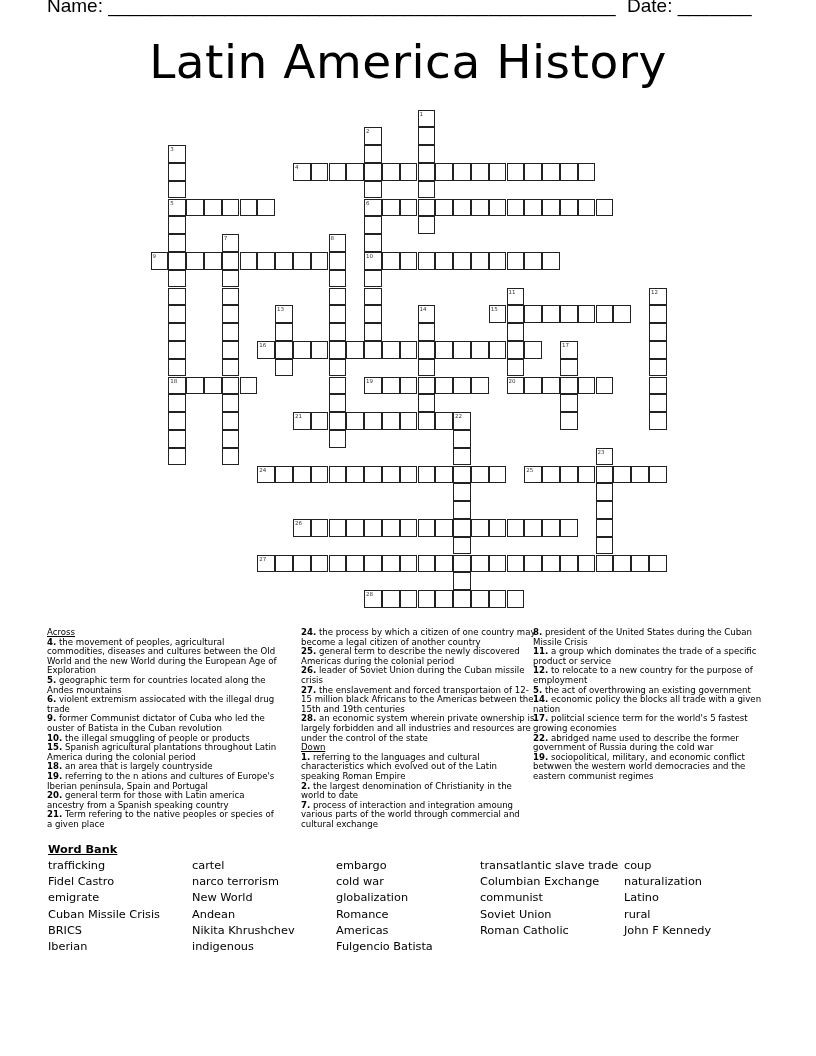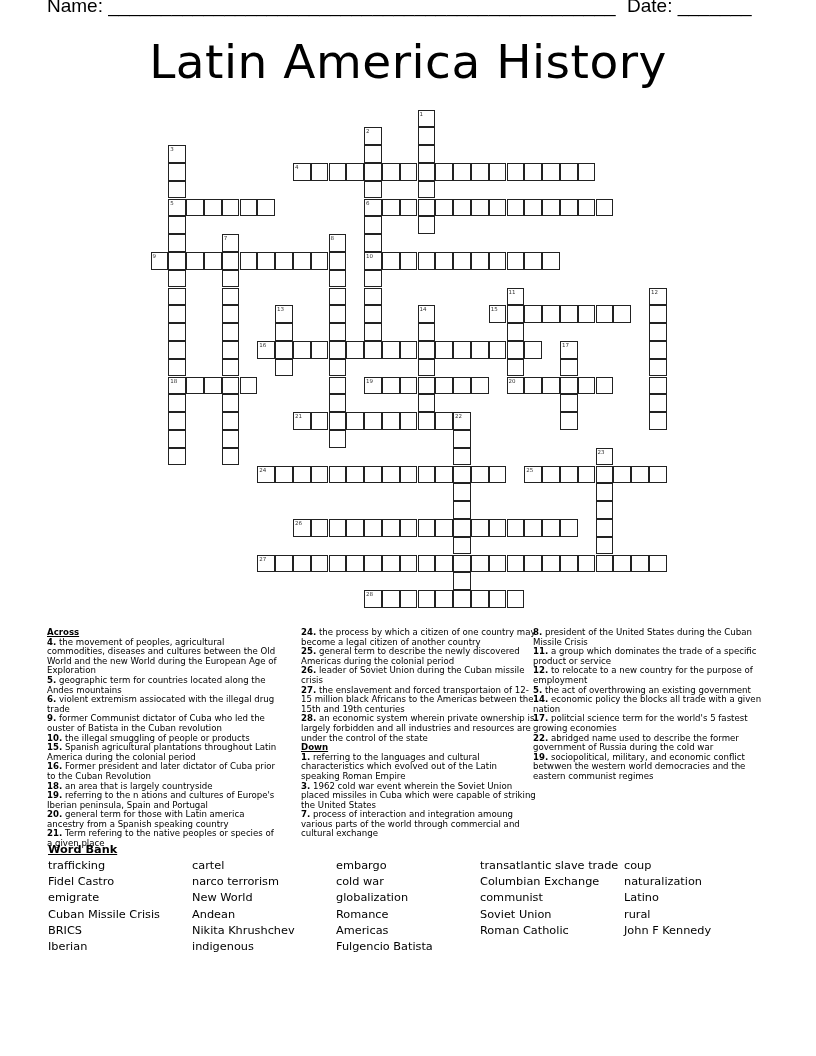--- a/index.html
+++ b/index.html
@@ -9,21 +9,21 @@
   #date-line { left:627px; }
   .title { position:absolute; top:34px; left:0; width:816px; text-align:center;
            font-family:"DejaVu Sans", sans-serif; font-size:47px; letter-spacing:0.5px; }
   #grid { position:absolute; left:151px; top:110px; }
   .cell { position:absolute; width:17.8px; height:17.8px; box-sizing:border-box;
           border:1px solid #222; background:#fff; margin-left:-0.5px; margin-top:-0.5px; }
   .num { position:absolute; left:1px; top:0px; font-family:"DejaVu Sans", sans-serif;
          font-size:5.5px; line-height:6px; color:#333; }
   .clues { position:absolute; top:628px; font-family:"DejaVu Sans", sans-serif;
            font-size:8.6px; line-height:9.6px; }
-  .clues .head { font-weight:bold; text-decoration:underline; }
+  .clues .head { font-weight:normal; text-decoration:underline; }
   .clue { margin:0; }
   .clue b { font-weight:bold; }
   #col1 { left:47px; width:232px; }
   #col2 { left:301px; width:235px; }
   #col3 { left:533px; width:235px; }
   #wordbank { position:absolute; top:843px; left:48px; font-family:"DejaVu Sans", sans-serif; font-size:11.3px; }
   #wordbank .wb-title { font-weight:bold; text-decoration:underline; margin-bottom:3px; }
   .wb-grid { display:grid; grid-template-columns:144px 144px 144px 144px 144px; row-gap:3.1px; }
   .wb-grid span { line-height:13.1px; white-space:nowrap; }
 </style>
@@ -359,39 +359,38 @@
 
 <div id="col1" class="clues">
   <div class="head">Across</div>
   <div id="across-a">
       <div class="clue"><b>4.</b> <span>the movement of peoples, agricultural commodities, diseases and cultures between the Old World and the new World during the European Age of Exploration</span></div>
       <div class="clue"><b>5.</b> <span>geographic term for countries located along the Andes mountains</span></div>
       <div class="clue"><b>6.</b> <span>violent extremism assiocated with the illegal drug trade</span></div>
       <div class="clue"><b>9.</b> <span>former Communist dictator of Cuba who led the ouster of Batista in the Cuban revolution</span></div>
       <div class="clue"><b>10.</b> <span>the illegal smuggling of people or products</span></div>
       <div class="clue"><b>15.</b> <span>Spanish agricultural plantations throughout Latin America during the colonial period</span></div>
-      <div class="clue"><b>16.</b> <span>Former president and later dictator of Cuba prior to the Cuban Revolution</span></div>
       <div class="clue"><b>18.</b> <span>an area that is largely countryside</span></div>
       <div class="clue"><b>19.</b> <span>referring to the n ations and cultures of Europe's Iberian peninsula, Spain and Portugal</span></div>
       <div class="clue"><b>20.</b> <span>general term for those with Latin america ancestry from a Spanish speaking country</span></div>
       <div class="clue"><b>21.</b> <span>Term refering to the native peoples or species of a given place</span></div>
     </div>
 </div>
 <div id="col2" class="clues">
   <div id="across-b">
       <div class="clue"><b>24.</b> <span>the process by which a citizen of one country may become a legal citizen of another country</span></div>
       <div class="clue"><b>25.</b> <span>general term to describe the newly discovered Americas during the colonial period</span></div>
       <div class="clue"><b>26.</b> <span>leader of Soviet Union during the Cuban missile crisis</span></div>
       <div class="clue"><b>27.</b> <span>the enslavement and forced transportaion of 12-15 million black Africans to the Americas between the 15th and 19th centuries</span></div>
       <div class="clue"><b>28.</b> <span>an economic system wherein private ownership is largely forbidden and all industries and resources are under the control of the state</span></div>
     </div>
   <div class="head">Down</div>
   <div id="down-a">
       <div class="clue"><b>1.</b> <span>referring to the languages and cultural characteristics which evolved out of the Latin speaking Roman Empire</span></div>
-      <div class="clue"><b>3.</b> <span>1962 cold war event wherein the Soviet Union placed missiles in Cuba which were capable of striking the United States</span></div>
+      <div class="clue"><b>2.</b> <span>the largest denomination of Christianity in the world to date</span></div>
       <div class="clue"><b>7.</b> <span>process of interaction and integration amoung various parts of the world through commercial and cultural exchange</span></div>
     </div>
 </div>
 <div id="col3" class="clues">
   <div id="down-b">
       <div class="clue"><b>8.</b> <span>president of the United States during the Cuban Missile Crisis</span></div>
       <div class="clue"><b>11.</b> <span>a group which dominates the trade of a specific product or service</span></div>
       <div class="clue"><b>12.</b> <span>to relocate to a new country for the purpose of employment</span></div>
       <div class="clue"><b>5.</b> <span>the act of overthrowing an existing government</span></div>
       <div class="clue"><b>14.</b> <span>economic policy the blocks all trade with a given nation</span></div>

